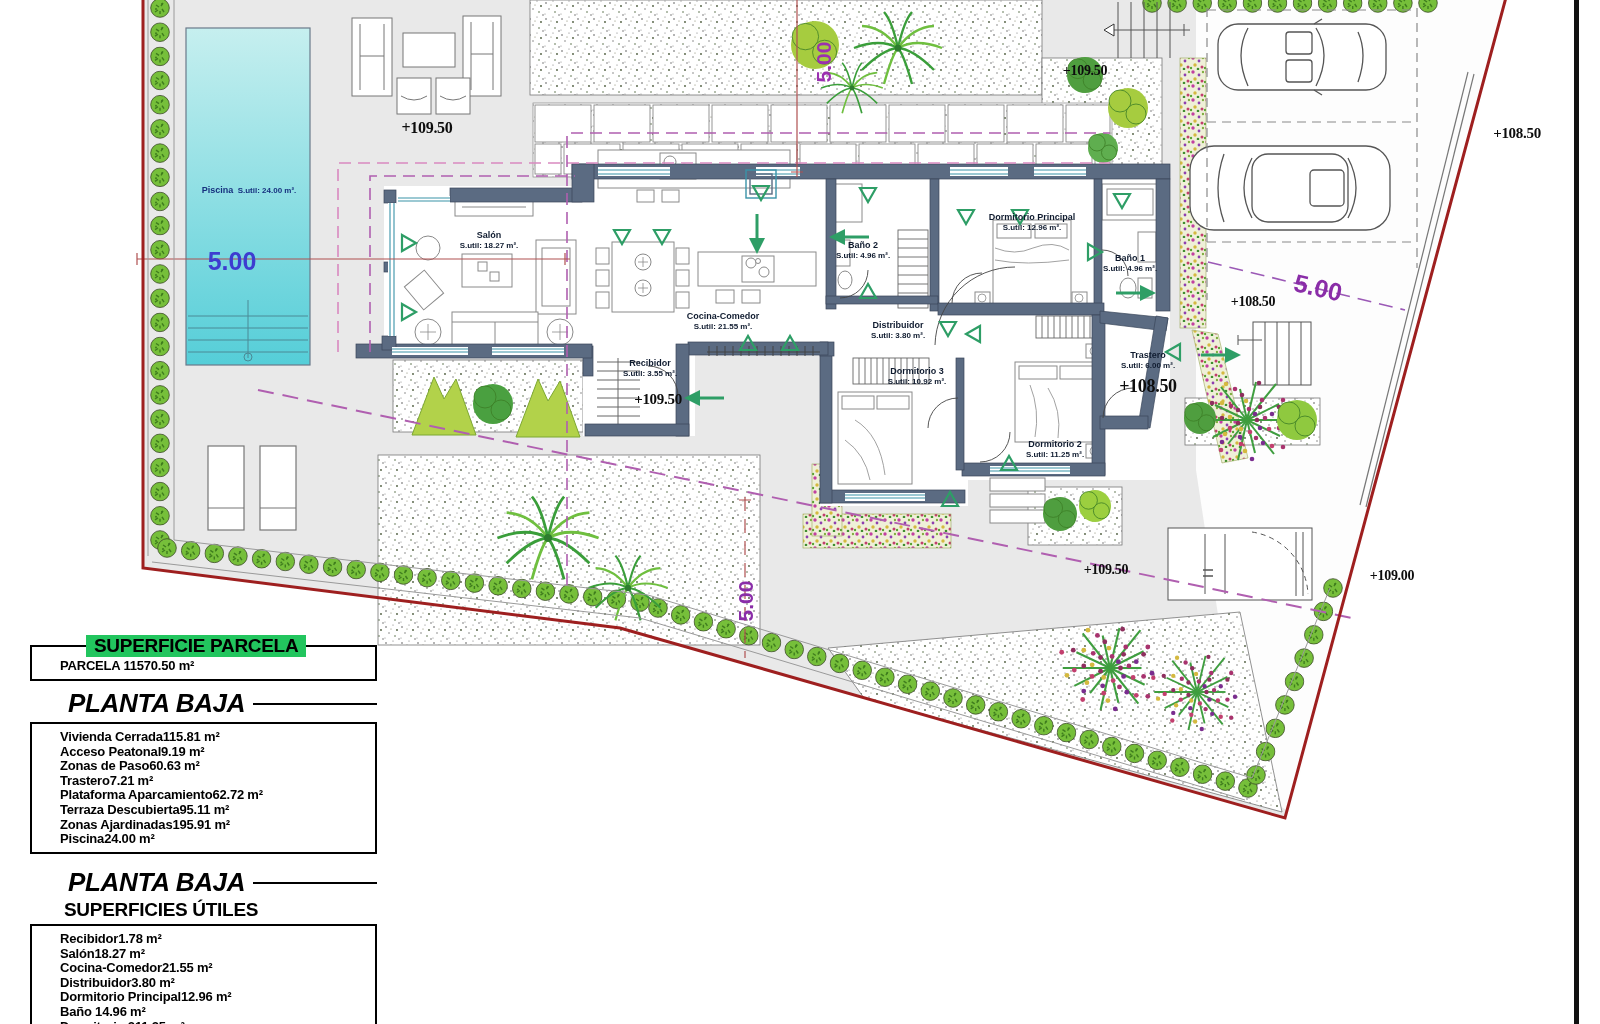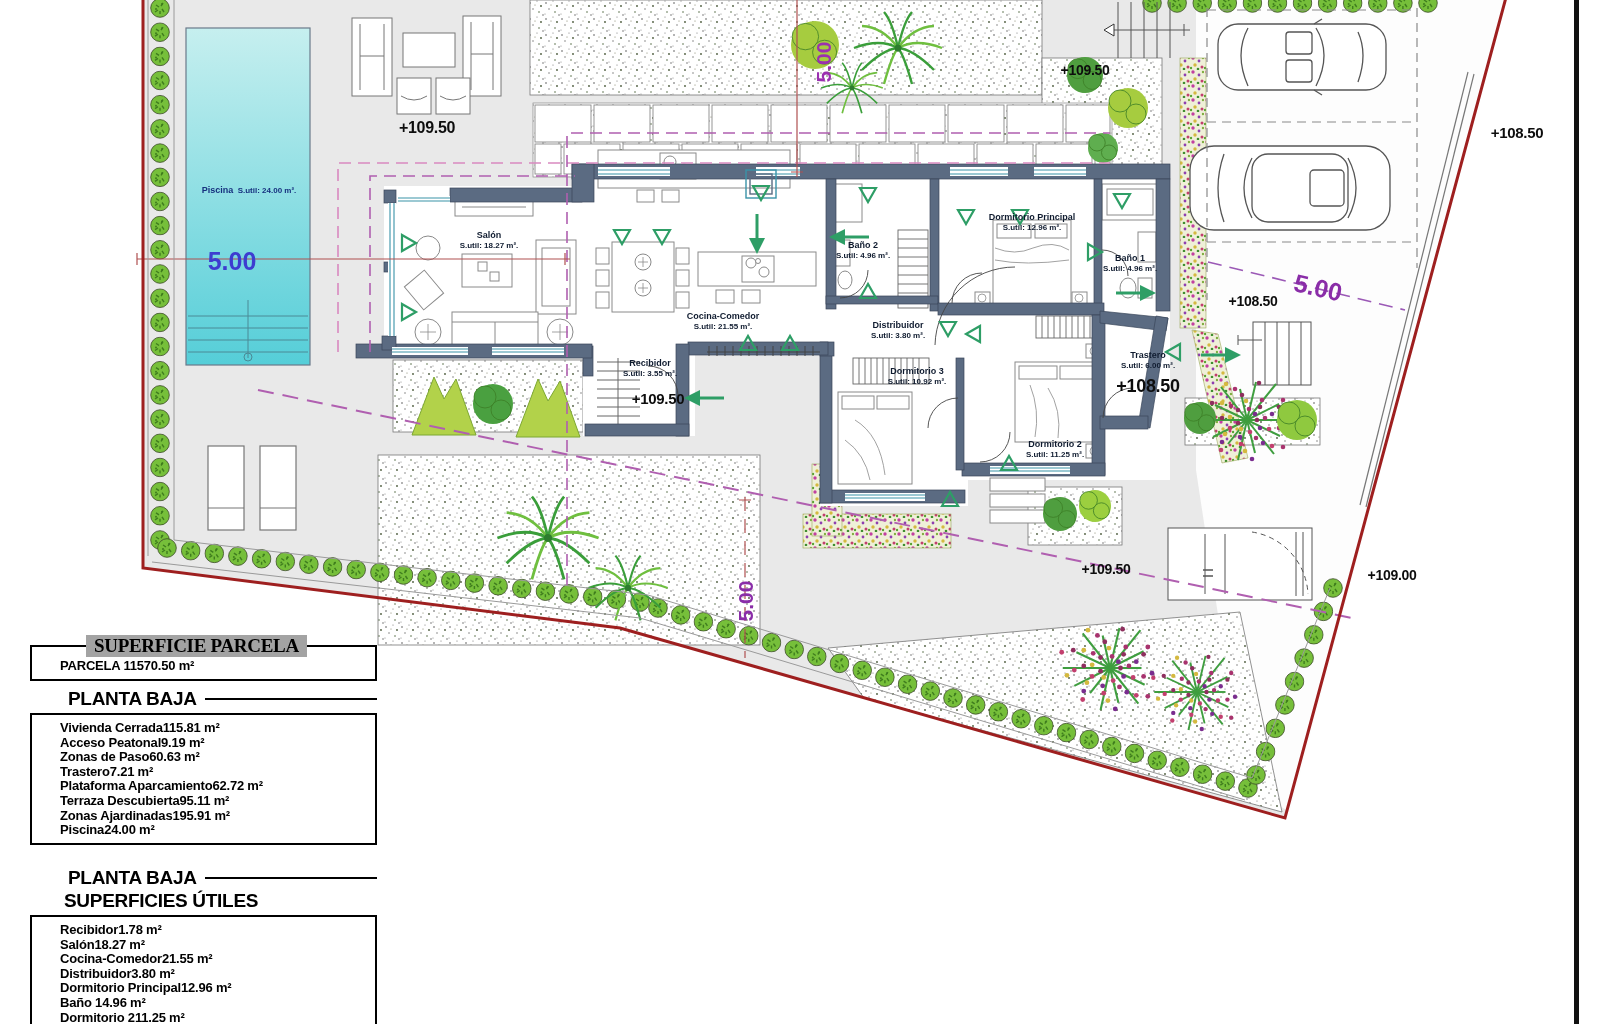--- a/index.html
+++ b/index.html
@@ -4,33 +4,33 @@
 <style>
   html,body{margin:0;padding:0;background:#fff;}
   #stage{position:relative;width:1600px;height:1024px;overflow:hidden;background:#fff;
          font-family:"Liberation Sans",sans-serif;}
   #plan{position:absolute;left:0;top:0;}
   .lbl{position:absolute;transform:translate(-50%,-50%);white-space:nowrap;text-align:center;
        font-weight:bold;color:#101c30;pointer-events:none;line-height:1.25;}
   .room .nm{font-size:9px;display:block;}
   .room .ar{font-size:8px;display:block;}
   .pool-lbl{color:#16307e;}
-  .elev{color:#0d0d0d;letter-spacing:-0.3px;}
+  .elev{color:#0d0d0d;letter-spacing:-0.3px;font-family:Liberation Serif, serif;}
   .dim{letter-spacing:0px;}
   
   .tgroup{position:absolute;width:347px;color:#000;}
-  .tsub{display:flex;align-items:center;gap:8px;font-size:19px;font-weight:bold;letter-spacing:-0.3px;
-        padding-left:38px;}
+  .tsub{display:flex;align-items:center;gap:8px;font-size:26px;font-weight:bold;letter-spacing:-0.3px;
+        padding-left:38px;font-style:italic;}
   .tsub::after{content:"";flex:1;height:2px;background:#000;}
   .tsub2{font-size:19px;font-weight:bold;letter-spacing:-0.3px;padding-left:34px;margin-top:1px;}
   .tbox{border:2.5px solid #000;background:#fff;padding:6px 16px 5px 28px;margin-top:3px;}
   .trow{display:flex;font-size:13px;font-weight:bold;line-height:14.6px;
         letter-spacing:-0.2px;}
-  .t1 .ttitle{font-size:19px;font-weight:bold;background:#a3a3a3;width:fit-content;padding:0 8px;
-              margin:-12px 0 2px 26px;letter-spacing:-0.3px;font-family:Liberation Serif, serif;}
+  .t1 .ttitle{font-size:19px;font-weight:bold;background:#22c55e;width:fit-content;padding:0 8px;
+              margin:-12px 0 2px 26px;letter-spacing:-0.3px;}
 </style>
 </head>
 <body>
 
 <div id="stage">
 <svg id="plan" width="1600" height="1024" viewBox="0 0 1600 1024">
   <defs>
     <linearGradient id="poolg" x1="0" y1="0" x2="0" y2="1">
       <stop offset="0" stop-color="#c6efef"></stop>
           <stop offset="1" stop-color="#55ced8"></stop>

